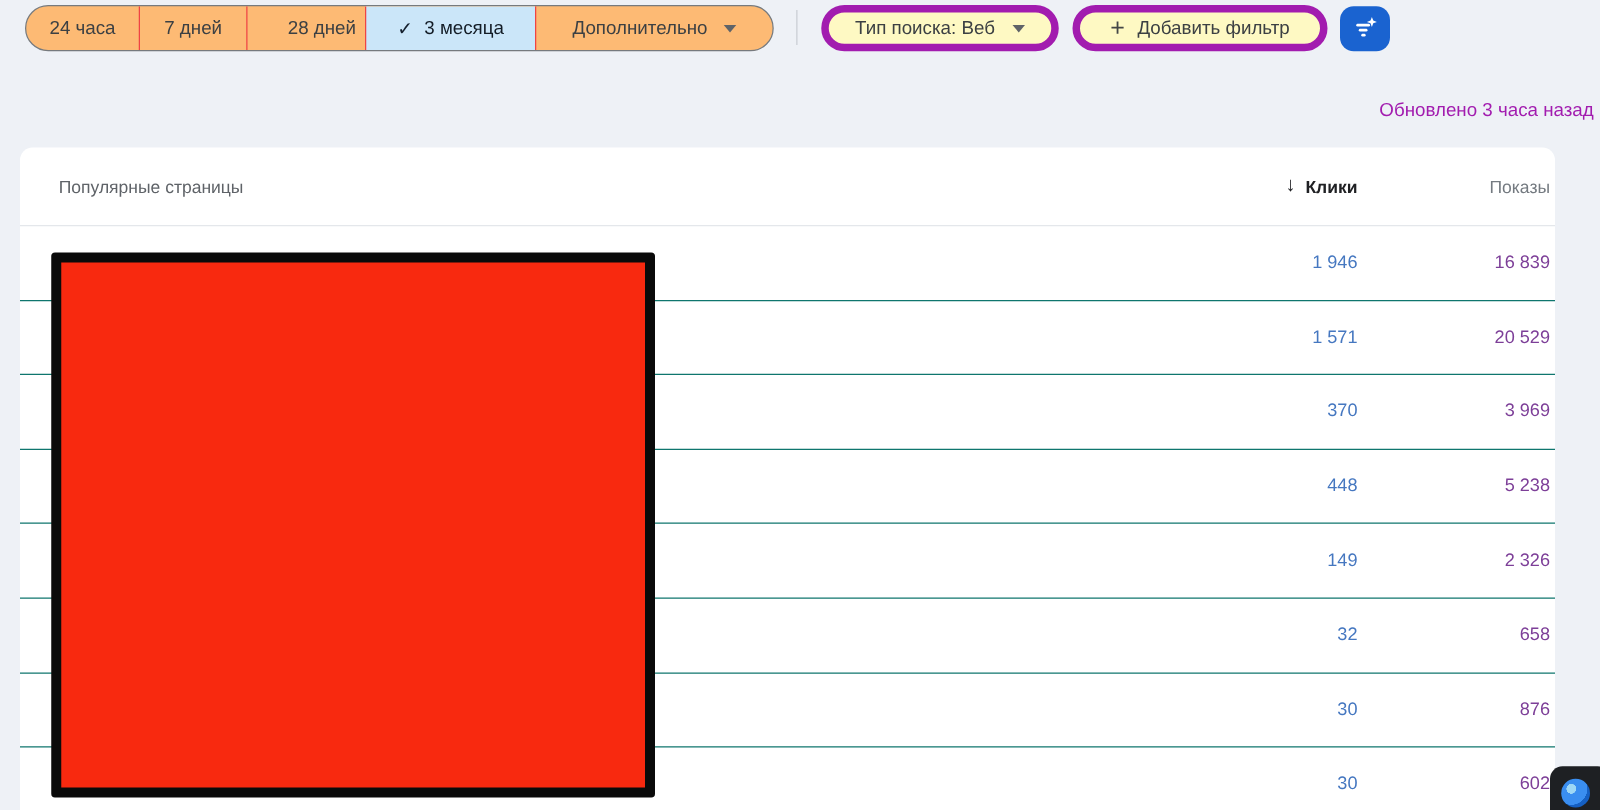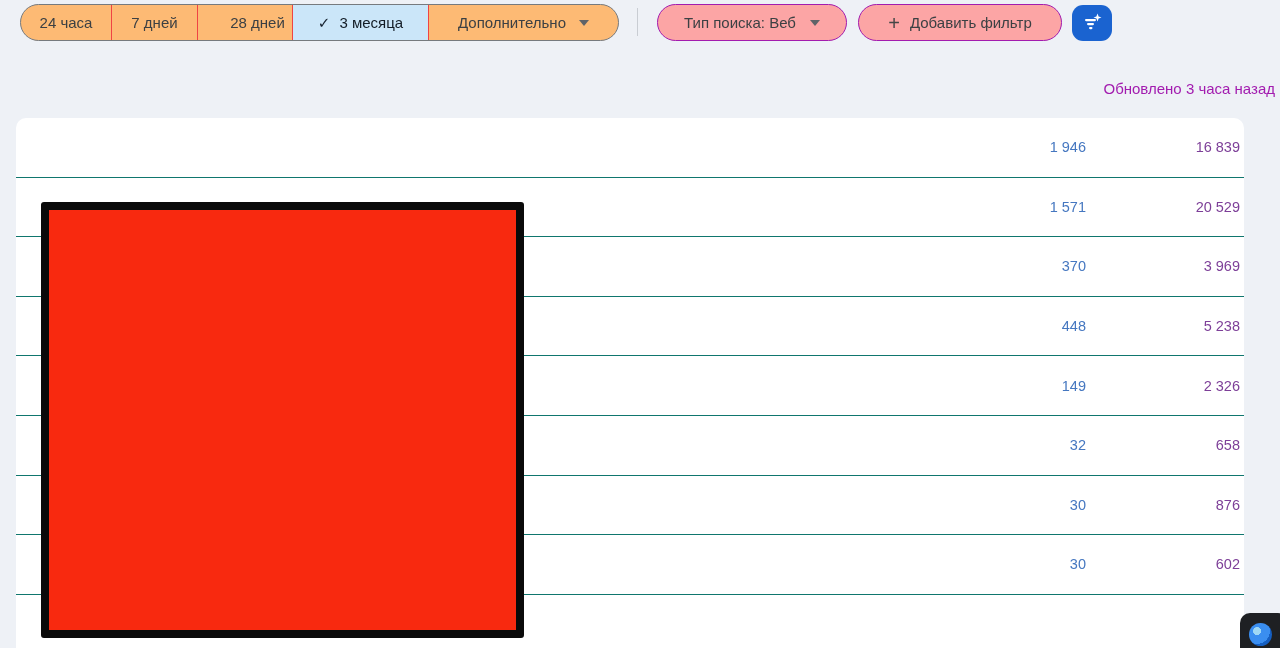--- a/index.html
+++ b/index.html
@@ -36,21 +36,21 @@
     border-top:6px solid #5f6368; margin-left:4px;
   }
 
   .toolbar-divider {
     position:absolute; left:637px; top:8px; width:1px; height:28px; background:#c9cdd3;
   }
 
   .pill {
     position:absolute; top:4px; height:37px;
     display:flex; align-items:center; justify-content:center; gap:10px;
-    background:#fca5a5; border:1px solid #a21caf; border-radius:19px;
+    background:#fef9c3; border:6px solid #a21caf; border-radius:19px;
     font-size:15px; color:#3c4043; cursor:pointer; white-space:nowrap;
   }
   .pill-search-type { left:657px; width:190px; }
   .pill-add-filter { left:858px; width:204px; }
   .plus-glyph { font-size:20px; font-weight:400; color:#444746; line-height:1; }
 
   .ai-filter-btn {
     position:absolute; left:1072px; top:5px; width:40px; height:36px;
     background:var(--accent-blue,#1a63d0); border:none; border-radius:11px;
     display:flex; align-items:center; justify-content:center; cursor:pointer;
@@ -157,20 +157,28 @@
         <rect x="8" y="16" width="3.5" height="2.2" rx="1.1" fill="#ffffff"></rect>
         <path d="M16.5 2.5 L17.6 5.4 L20.5 6.5 L17.6 7.6 L16.5 10.5 L15.4 7.6 L12.5 6.5 L15.4 5.4 Z" fill="#ffffff"></path>
       </svg>
     </span>
   </button>
 </div>
 
 <div class="status-text">Обновлено 3 часа назад</div>
 
 <div class="card">
+  <div class="thead">
+    <span class="thead-title">Популярные страницы</span>
+    <span class="th-clicks">
+      <span class="sort-arrow">↓</span>
+      <span>Клики</span>
+    </span>
+    <span class="th-impr">Показы</span>
+  </div>
   <div class="rows">
   <div class="row">
     <span class="cell clicks">1 946</span>
     <span class="cell impr">16 839</span>
   </div>
 
   <div class="row">
     <span class="cell clicks">1 571</span>
     <span class="cell impr">20 529</span>
   </div>

